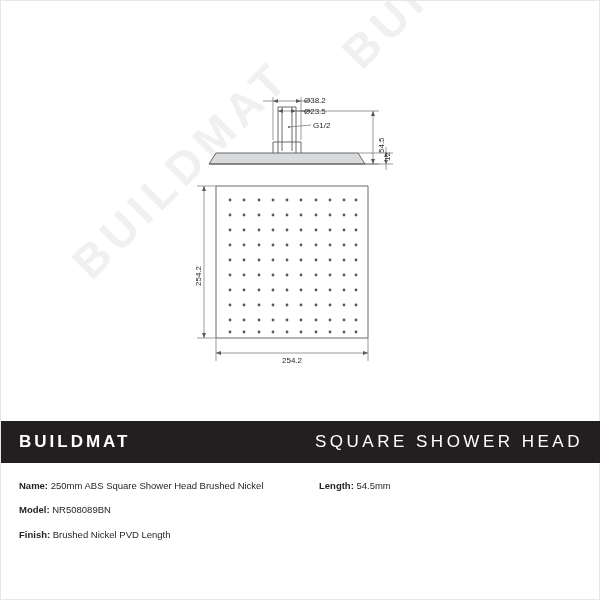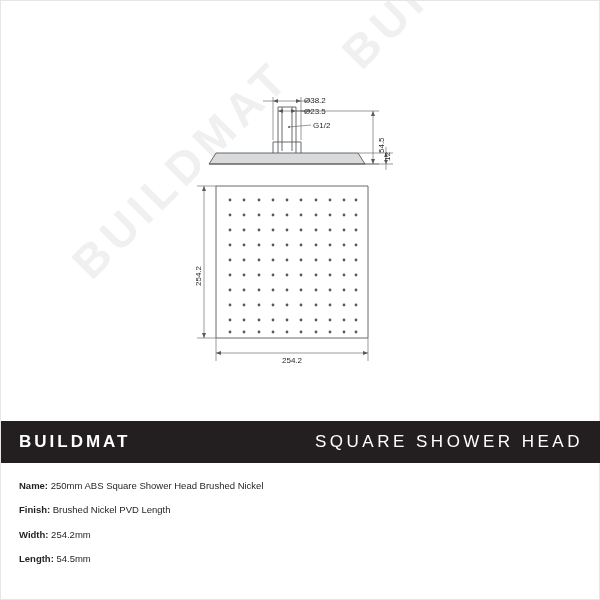--- a/index.html
+++ b/index.html
@@ -82,21 +82,20 @@
     font-weight: 400;
     letter-spacing: 3.5px;
     text-align: center;
   }
   .specs {
     display: flex;
     padding: 18px 18px 0 18px;
     box-sizing: border-box;
     font-size: 9.5px;
     line-height: 1.1;
-    flex-direction: column;
   }
   .col-left { width: 300px; }
   .col-right { width: 264px; }
   .spec-row {
     margin-bottom: 14px;
     white-space: nowrap;
   }
   .spec-label {
     font-weight: 700;
   }
@@ -316,29 +315,29 @@
       <div class="prod-title">SQUARE SHOWER HEAD</div>
     </div>
 
     <div class="specs">
       <div class="col-left">
         <div class="spec-row">
           <span class="spec-label">Name:</span>
           <span class="spec-value">250mm ABS Square Shower Head Brushed Nickel</span>
         </div>
         <div class="spec-row">
+          <span class="spec-label">Model:</span>
+          <span class="spec-value">NR508089BN</span>
+        </div>
+        <div class="spec-row">
           <span class="spec-label">Finish:</span>
           <span class="spec-value">Brushed Nickel PVD Length</span>
         </div>
       </div>
       <div class="col-right">
-        <div class="spec-row">
-          <span class="spec-label">Width:</span>
-          <span class="spec-value">254.2mm</span>
-        </div>
         <div class="spec-row">
           <span class="spec-label">Length:</span>
           <span class="spec-value">54.5mm</span>
         </div>
       </div>
     </div>
   </div>
 
 </div>
 

